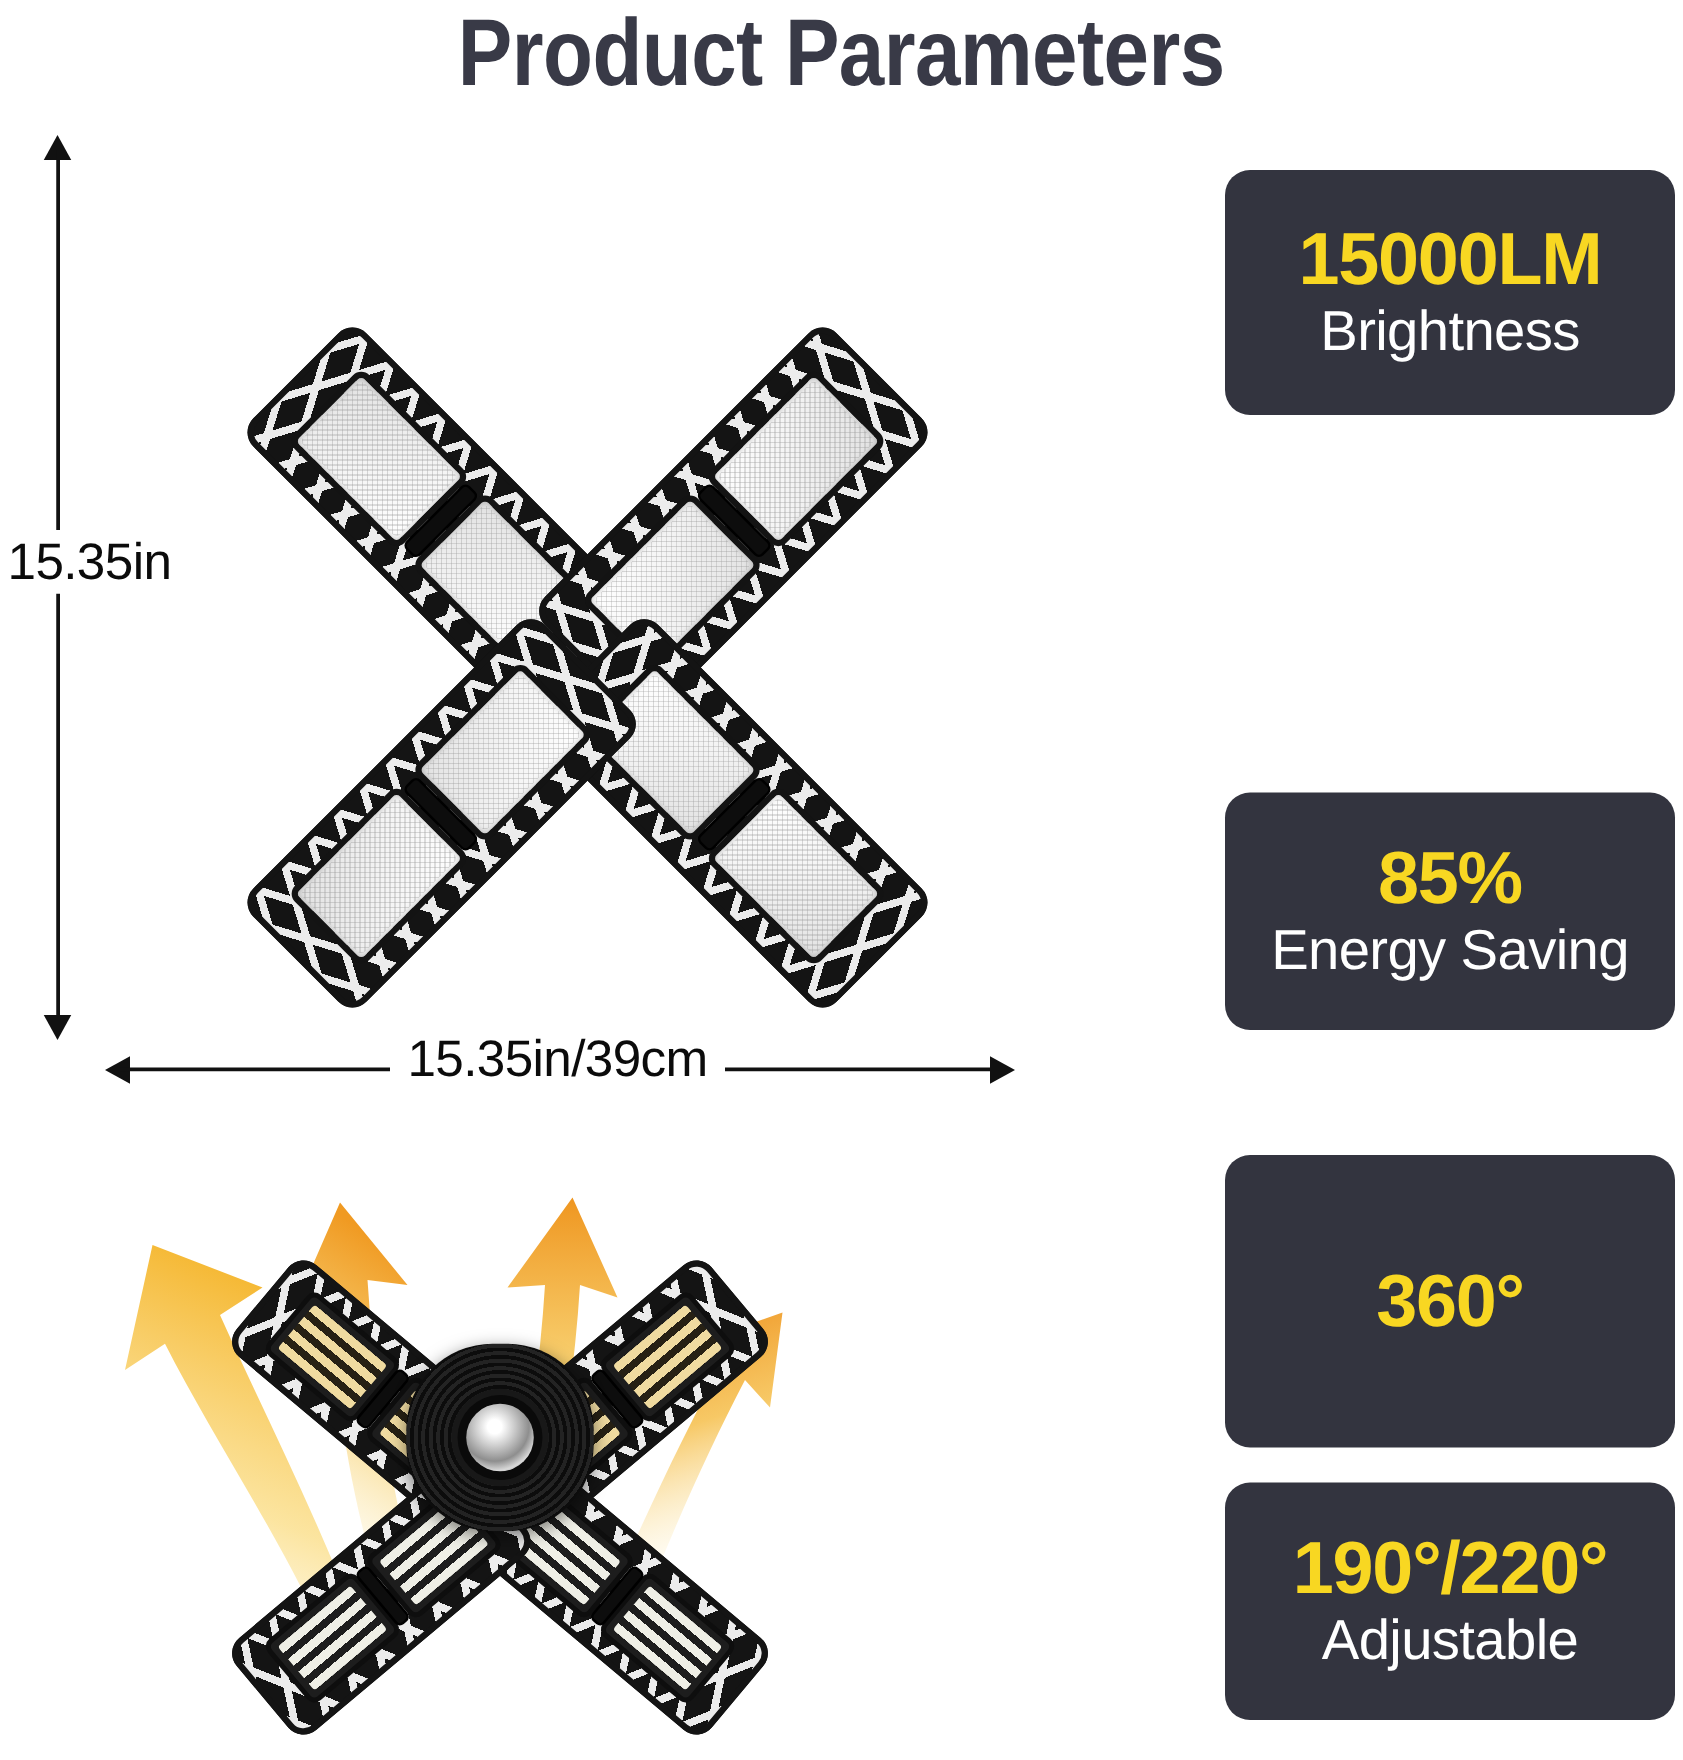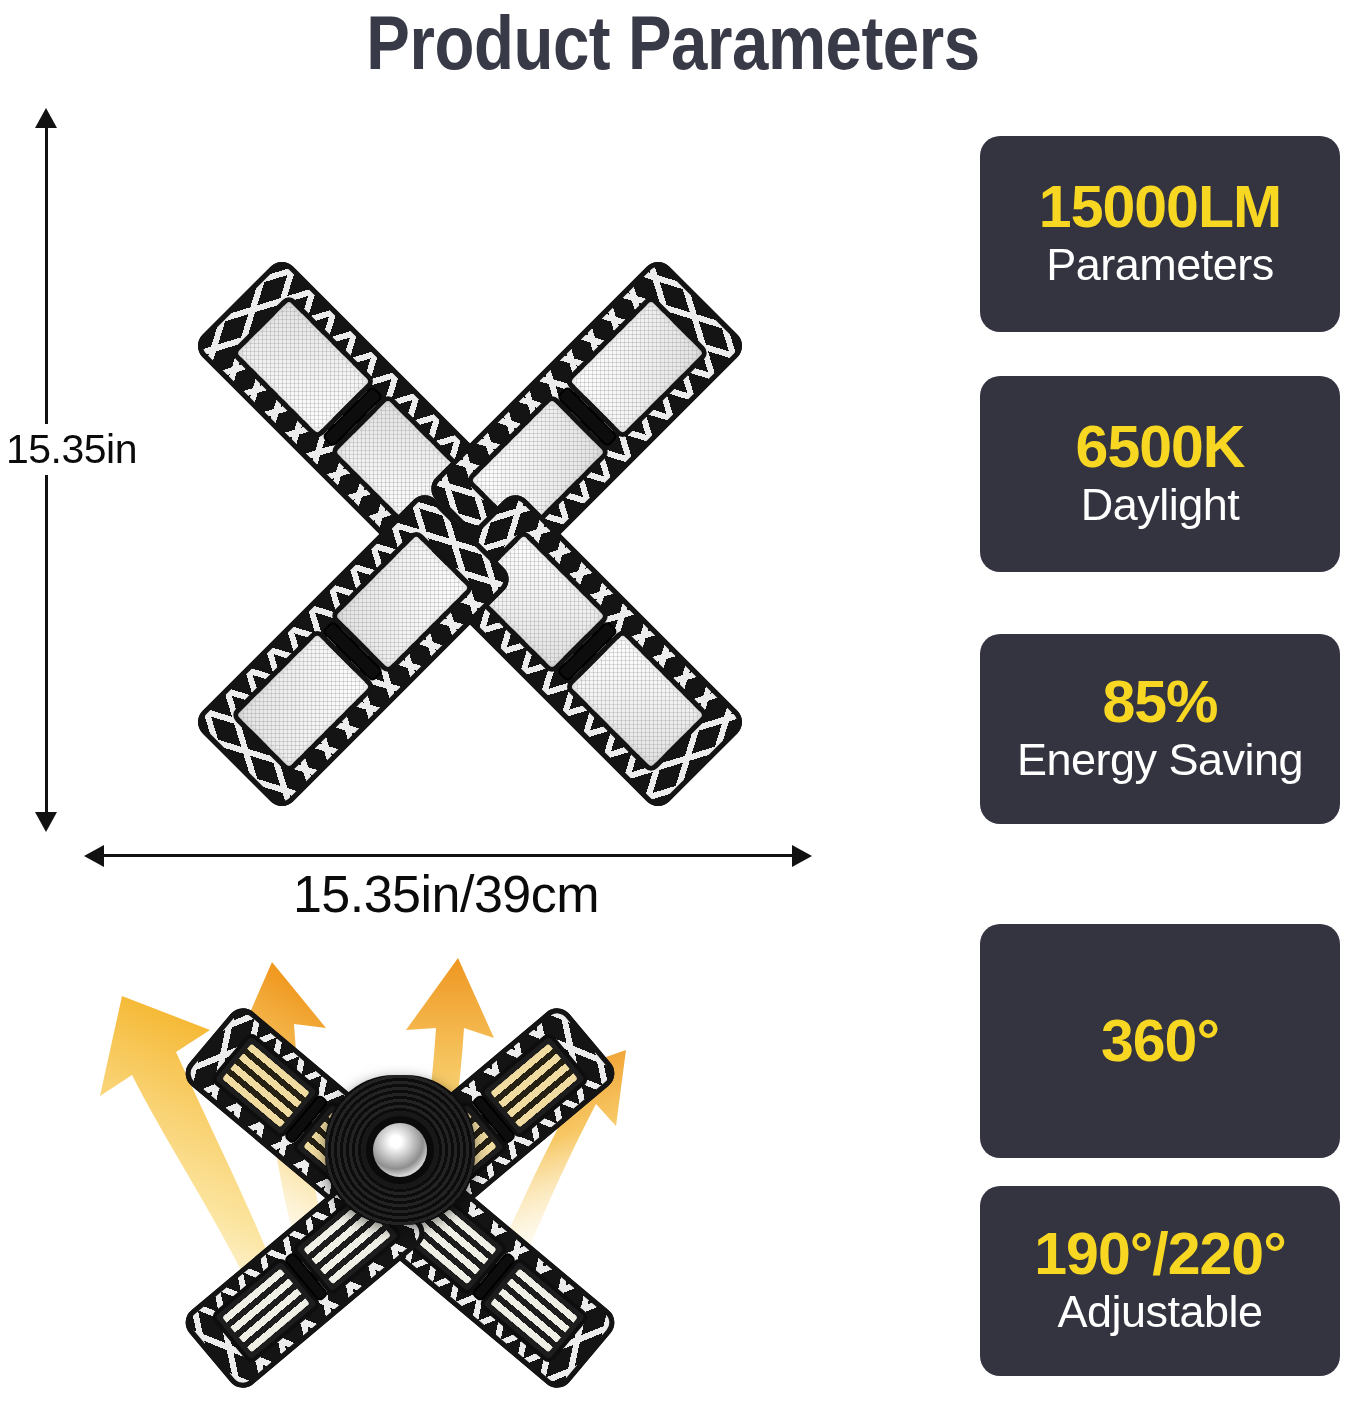--- a/index.html
+++ b/index.html
@@ -52,22 +52,22 @@
     width:700px; height:3px; background:#111;
   }
   .dim-h-arrow-l, .dim-h-arrow-r {
     position:absolute; top:845px; width:0; height:0;
     border-top:11px solid transparent; border-bottom:11px solid transparent;
   }
   .dim-h-arrow-l { left:84px; border-right:20px solid #111; }
   .dim-h-arrow-r { left:792px; border-left:20px solid #111; }
   #dim-width-label {
     position:absolute; top:824px; left:0; width:892px;
-    text-align:center; font-size:52px; color:#0b0b0b;
-    letter-spacing:-0.5px; white-space:nowrap;margin-top:40px;
+    text-align:center; font-size:41px; color:#0b0b0b;
+    letter-spacing:-0.5px; white-space:nowrap;
   }
   #dim-width-label span { background:#fff; padding:0 14px; }
 
   
   .lamp { position:absolute; }
   .arm {
     position:absolute; left:50%; top:50%;
     transform-origin:0% 50%;
   }
   .arm-inner { position:relative; }
@@ -354,27 +354,23 @@
     <div id="hub-bot">
       <div id="socket"></div>
     </div>
   </div>
 </div>
 
 <div id="cards">
 
   <div class="card" id="card-0">
     <div class="card-value">15000LM</div>
-    <div class="card-label">Parameters</div>
-  </div>
-
-  <div class="card" id="card-1">
-    <div class="card-value">6500K</div>
-    <div class="card-label">Daylight</div>
-  </div>
+    <div class="card-label">Brightness</div>
+  </div>
+
 
   <div class="card" id="card-2">
     <div class="card-value">85%</div>
     <div class="card-label">Energy Saving</div>
   </div>
 
   <div class="card" id="card-3">
     <div class="card-value">360°</div>
   </div>
 

